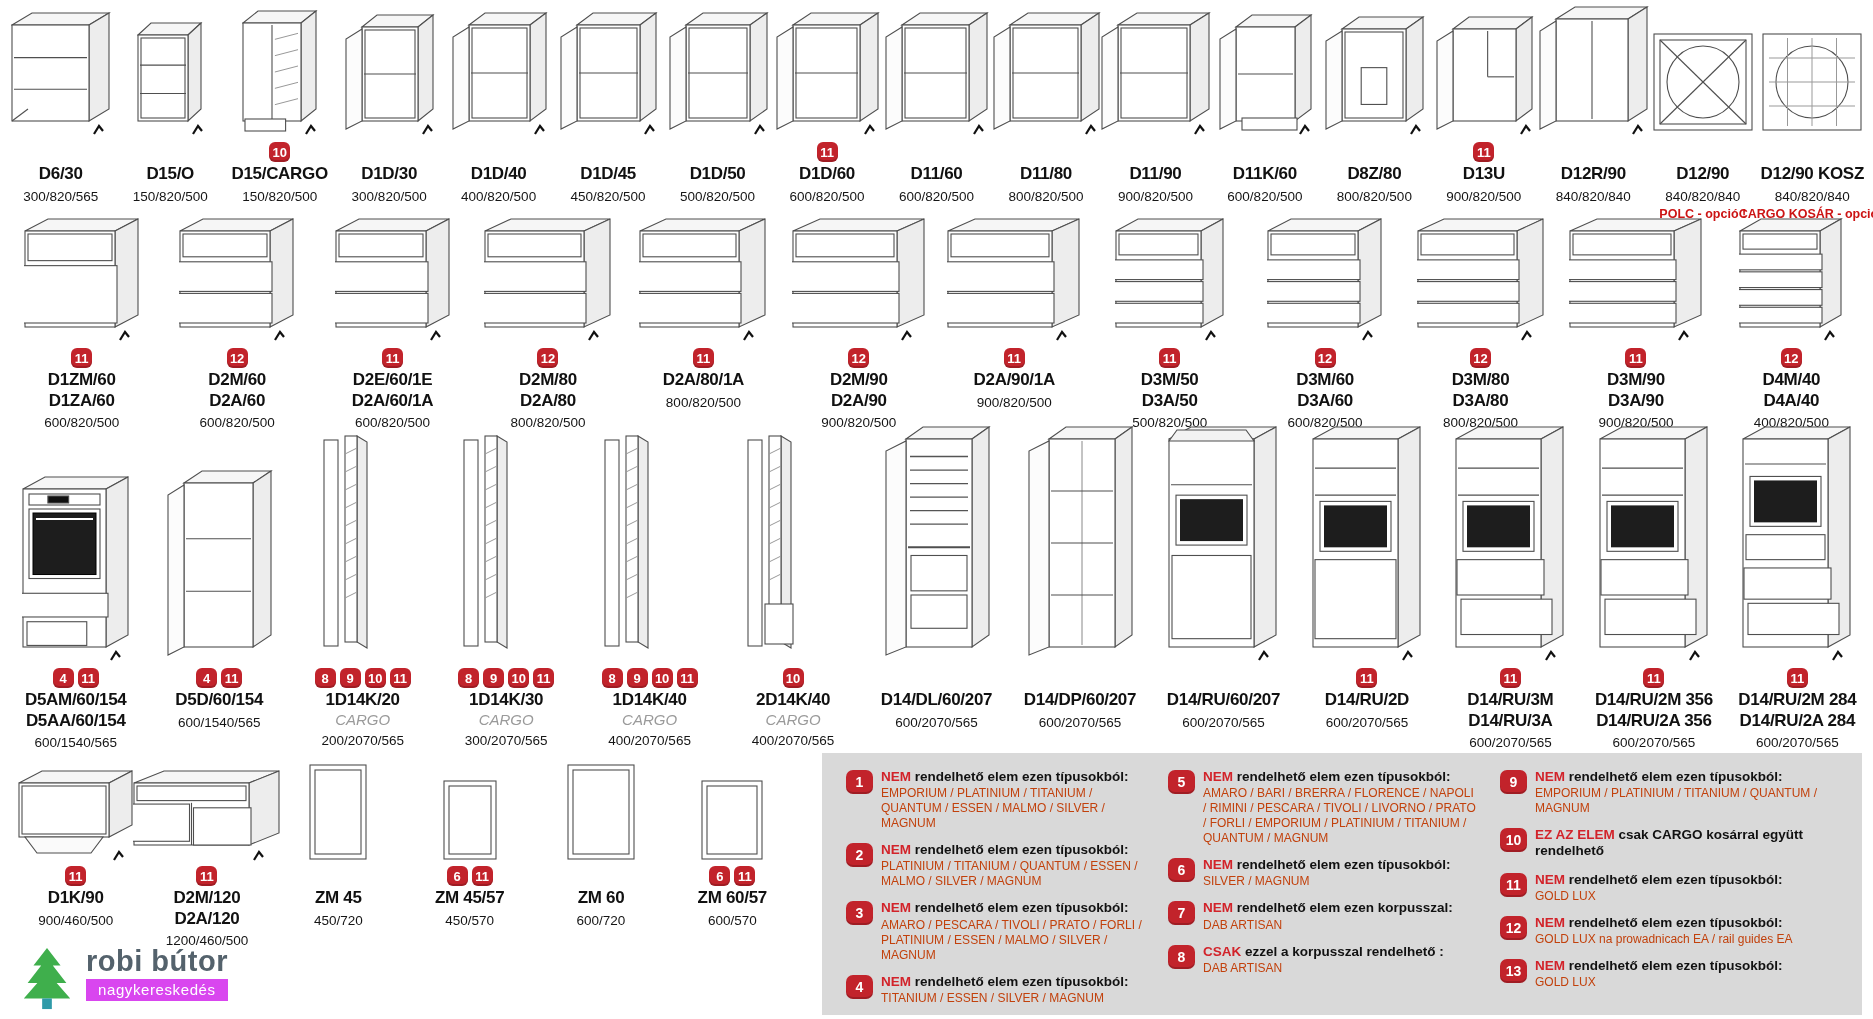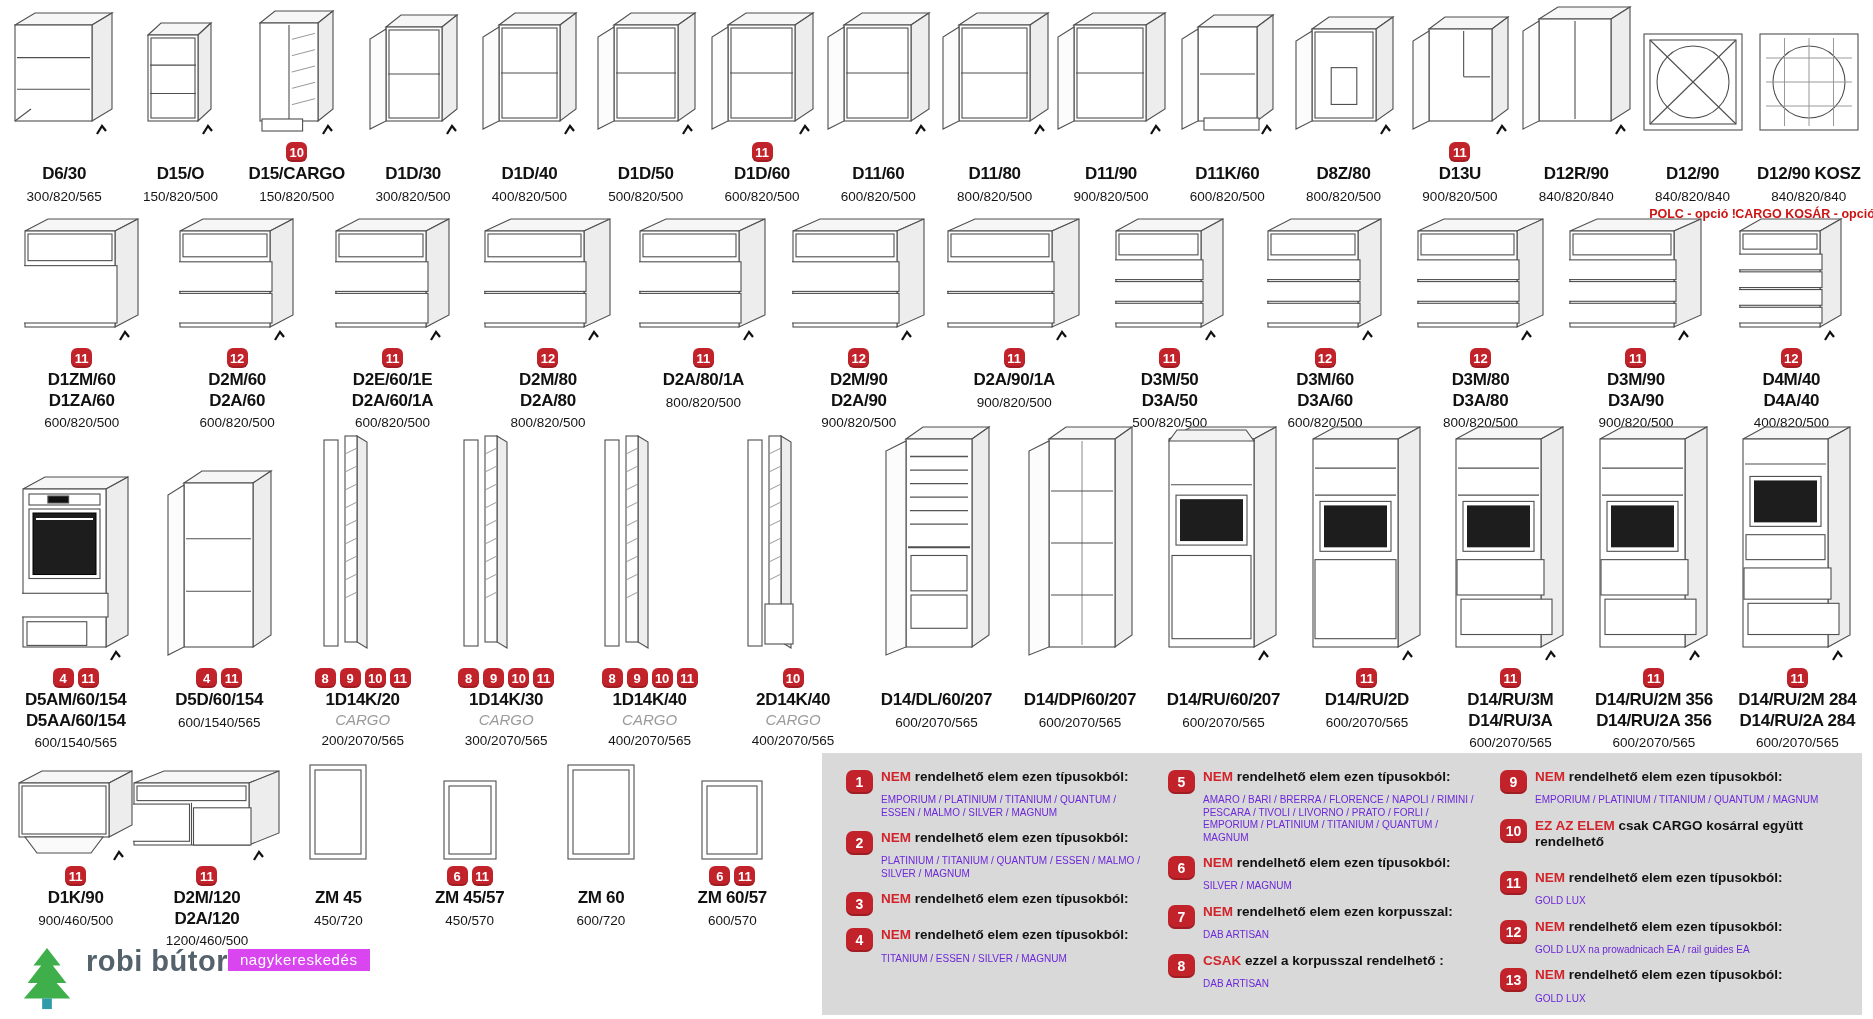--- a/index.html
+++ b/index.html
@@ -27,23 +27,23 @@
   #legend{position:absolute;left:822px;top:753px;width:1040px;height:262px;background:#d9d9d9;
           box-sizing:border-box;display:flex;gap:22px;padding:16px 10px 0 24px;}
   .lcol{display:flex;flex-direction:column;gap:11px;}
   .lcol0{width:300px;}.lcol1{width:310px;}.lcol2{width:350px;}
   .litem{display:flex;gap:8px;align-items:flex-start;}
   .lbadge{flex:none;min-width:19px;height:24px;padding:0 4px;margin-top:1px;background:#c2232b;color:#fff;
           border-radius:7px;font-weight:bold;font-size:14px;display:flex;align-items:center;justify-content:center;
           box-shadow:inset 0 -2px 0 rgba(0,0,0,.18);}
   .lhead{font-size:13.5px;font-weight:bold;color:#111;line-height:1.2;}
   .lkw{color:#d2232a;}
-  .lbody{font-size:10px;color:#6d28d9;line-height:1.25;margin-top:9px;}
+  .lbody{font-size:12px;color:#c2410c;line-height:1.25;margin-top:1px;}
   #logo{position:absolute;left:16px;top:946px;display:flex;align-items:flex-start;gap:8px;}
-  .logo-text{display:flex;flex-direction:row;align-items:flex-start;justify-content:space-between;}
+  .logo-text{display:flex;flex-direction:column;align-items:flex-start;justify-content:space-between;}
   .logo-title{font-size:29px;font-weight:600;color:#54626c;line-height:1.05;letter-spacing:0.5px;}
   .logo-bar{background:#d946ef;color:#fff;font-size:15px;padding:2px 12px 3px 12px;margin-top:3px;letter-spacing:0.6px;}
 </style>
 </head>
 <body>
 
 <div class="row" id="row-0">
     <div class="cab-item">
       <div class="art">
         <svg width="100" height="126" viewBox="0 0 100 126" xmlns="http://www.w3.org/2000/svg">
@@ -122,20 +122,36 @@
           <rect x="19" y="13" width="61" height="96" fill="#fff" stroke="#4f4f4f" stroke-width="1.1"></rect>
           <rect x="22" y="16" width="55" height="90" fill="none" stroke="#4f4f4f" stroke-width="1.1"></rect>
           <line x1="21" y1="61" x2="78" y2="61" stroke="#4f4f4f" stroke-width="1.1"></line>
           <polygon points="19,15 19,109 3,117 3,25" fill="#fcfcfc" stroke="#4f4f4f" stroke-width="1.1"></polygon>
           <path d="M85 122 l5 -8 l4 5" fill="none" stroke="#111" stroke-width="2.2"></path>
         </svg>
       </div>
       <div class="badges"></div>
       <div class="model">D1D/40</div>
       <div class="dims">400/820/500</div>
+    </div>
+    <div class="cab-item">
+      <div class="art">
+        <svg width="100" height="126" viewBox="0 0 100 126" xmlns="http://www.w3.org/2000/svg">
+          <polygon points="19,13 35,1 98,1 82,13" fill="#f6f6f6" stroke="#4f4f4f" stroke-width="1.1"></polygon>
+          <polygon points="82,13 98,1 98,97 82,109" fill="#ededed" stroke="#4f4f4f" stroke-width="1.1"></polygon>
+          <rect x="19" y="13" width="63" height="96" fill="#fff" stroke="#4f4f4f" stroke-width="1.1"></rect>
+          <rect x="22" y="16" width="57" height="90" fill="none" stroke="#4f4f4f" stroke-width="1.1"></rect>
+          <line x1="21" y1="61" x2="80" y2="61" stroke="#4f4f4f" stroke-width="1.1"></line>
+          <polygon points="19,15 19,109 3,117 3,25" fill="#fcfcfc" stroke="#4f4f4f" stroke-width="1.1"></polygon>
+          <path d="M87 122 l5 -8 l4 5" fill="none" stroke="#111" stroke-width="2.2"></path>
+        </svg>
+      </div>
+      <div class="badges"></div>
+      <div class="model">D1D/45</div>
+      <div class="dims">450/820/500</div>
     </div>
     <div class="cab-item">
       <div class="art">
         <svg width="102" height="126" viewBox="0 0 102 126" xmlns="http://www.w3.org/2000/svg">
           <polygon points="19,13 36,1 100,1 83,13" fill="#f6f6f6" stroke="#4f4f4f" stroke-width="1.1"></polygon>
           <polygon points="83,13 100,1 100,97 83,109" fill="#ededed" stroke="#4f4f4f" stroke-width="1.1"></polygon>
           <rect x="19" y="13" width="64" height="96" fill="#fff" stroke="#4f4f4f" stroke-width="1.1"></rect>
           <rect x="22" y="16" width="58" height="90" fill="none" stroke="#4f4f4f" stroke-width="1.1"></rect>
           <line x1="21" y1="61" x2="81" y2="61" stroke="#4f4f4f" stroke-width="1.1"></line>
           <polygon points="19,15 19,109 3,117 3,25" fill="#fcfcfc" stroke="#4f4f4f" stroke-width="1.1"></polygon>
@@ -939,20 +955,21 @@
         <span class="lbadge">2</span>
         <div class="ltxt">
           <div class="lhead"><span class="lkw">NEM</span> <span>rendelhető elem ezen típusokból:</span></div>
           <div class="lbody">PLATINIUM / TITANIUM / QUANTUM / ESSEN / MALMO / SILVER / MAGNUM</div>
         </div>
       </div>
       <div class="litem">
         <span class="lbadge">3</span>
         <div class="ltxt">
           <div class="lhead"><span class="lkw">NEM</span> <span>rendelhető elem ezen típusokból:</span></div>
+          <div class="lbody">AMARO / PESCARA / TIVOLI / PRATO / FORLI / PLATINIUM / ESSEN / MALMO / SILVER / MAGNUM</div>
         </div>
       </div>
       <div class="litem">
         <span class="lbadge">4</span>
         <div class="ltxt">
           <div class="lhead"><span class="lkw">NEM</span> <span>rendelhető elem ezen típusokból:</span></div>
           <div class="lbody">TITANIUM / ESSEN / SILVER / MAGNUM</div>
         </div>
       </div>
     </div>

